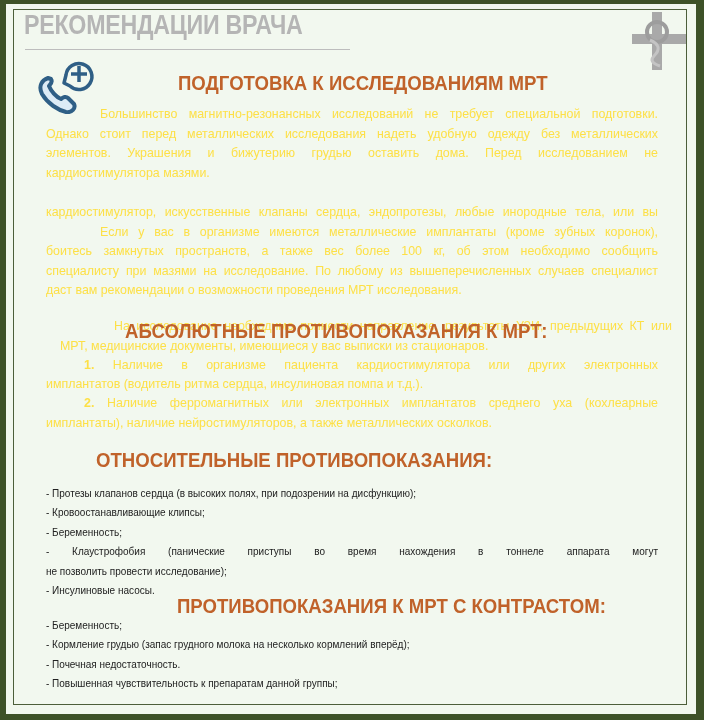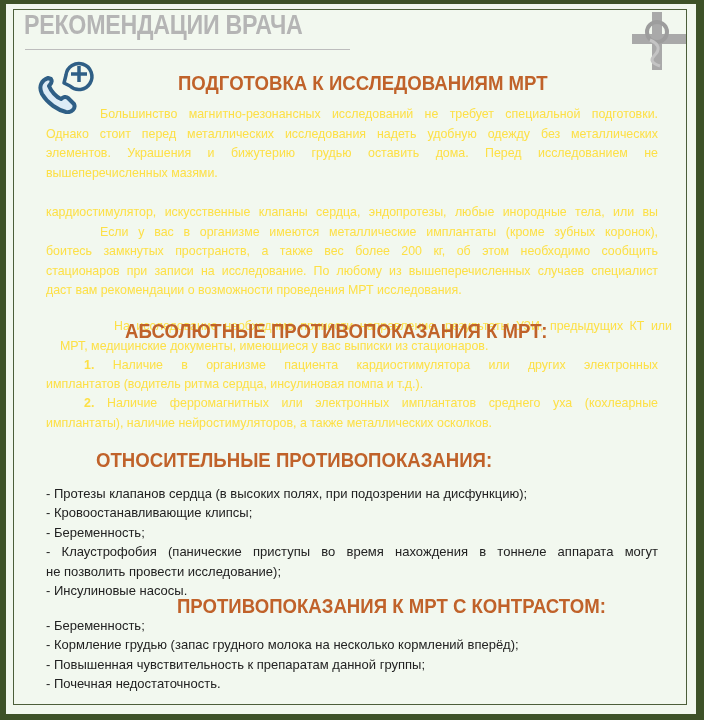--- a/index.html
+++ b/index.html
@@ -35,21 +35,21 @@
       position: absolute; font-weight: bold; color: #c0622a; font-size: 20px;
       white-space: nowrap; transform-origin: left top;
     }
     .para {
       position: absolute; font-size: 12.4px; color: #fde047; line-height: 19.6px;
       text-align: justify; text-align-last: left;
     }
     .para .ind { display: inline-block; width: 54px; }
     .line { display: block; white-space: nowrap; }
     .jl { display: block; text-align: justify; text-align-last: justify; }
-    .list { position: absolute; font-size: 13px; color: #222; line-height: 19.4px; }
+    .list { position: absolute; font-size: 10px; color: #222; line-height: 19.4px; }
     b.num { font-weight: bold; }
   </style>
 </head>
 <body>
 
 <div class="frame">
   <div class="inner-border"></div>
 </div>
 
 <div class="doc-title">РЕКОМЕНДАЦИИ ВРАЧА</div>
@@ -68,28 +68,28 @@
   <line x1="43" y1="10" x2="43" y2="26" stroke="#2f5f86" stroke-width="3.5"></line>
   <line x1="35" y1="18" x2="51" y2="18" stroke="#2f5f86" stroke-width="3.5"></line>
 </svg>
 
 <div class="h-sec" style="left:178px; top:72px; transform:scaleX(0.93);">ПОДГОТОВКА  К ИССЛЕДОВАНИЯМ МРТ</div>
 
 <div class="para" style="left:46px; top:105px; width:612px;">
   <span class="jl"><span class="ind"></span><span>Большинство магнитно-резонансных  исследований не требует специальной подготовки.</span></span>
   <span class="jl">Однако стоит перед металлических исследования надеть удобную одежду без металлических</span>
   <span class="jl">элементов. Украшения и бижутерию грудью оставить дома. Перед исследованием не</span>
-  <span class="line">вышеперечисленных мазями.</span>
+  <span class="line">кардиостимулятора мазями.</span>
 </div>
 
 <div class="para" style="left:46px; top:203px; width:612px;">
   <span class="jl">кардиостимулятор, искусственные клапаны сердца, эндопротезы, любые инородные тела, или вы</span>
   <span class="jl"><span class="ind"></span><span>Если у вас в организме имеются металлические имплантаты (кроме зубных коронок),</span></span>
-  <span class="jl">боитесь замкнутых пространств, а также вес более 200 кг, об этом необходимо  сообщить</span>
-  <span class="jl">стационаров при записи на исследование. По любому из вышеперечисленных случаев специалист</span>
+  <span class="jl">боитесь замкнутых пространств, а также вес более 100 кг, об этом необходимо  сообщить</span>
+  <span class="jl">специалисту при мазями на исследование. По любому из вышеперечисленных случаев специалист</span>
   <span class="line">даст вам рекомендации о возможности проведения МРТ исследования.</span>
 </div>
 
 <div class="para" style="left:60px; top:281px; width:612px;margin-top:36px;">
   <span class="jl"><span class="ind"></span><span>На исследование необходимо принести направление, результаты УЗИ, предыдущих КТ или</span></span>
   <span class="line">МРТ, медицинские документы, имеющиеся у вас выписки из стационаров.</span>
 </div>
 
 <div class="h-sec" style="left:125px; top:320px; transform:scaleX(0.93);">АБСОЛЮТНЫЕ ПРОТИВОПОКАЗАНИЯ К МРТ:</div>
 
@@ -109,15 +109,15 @@
   <span class="jl">- Клаустрофобия (панические приступы во время нахождения в тоннеле аппарата могут</span>
   <span class="line">не позволить провести исследование);</span>
   <span class="line">- Инсулиновые насосы.</span>
 </div>
 
 <div class="h-sec" style="left:177px; top:595px; transform:scaleX(0.93);">ПРОТИВОПОКАЗАНИЯ К МРТ С КОНТРАСТОМ:</div>
 
 <div class="list" style="left:46px; top:616px; width:612px;">
   <span class="line">- Беременность;</span>
   <span class="line">- Кормление грудью (запас грудного молока на несколько кормлений вперёд);</span>
+  <span class="line">- Почечная недостаточность.</span>
   <span class="line">- Повышенная чувствительность к препаратам данной группы;</span>
-  <span class="line">- Почечная недостаточность.</span>
 </div>
 
 </body></html>

